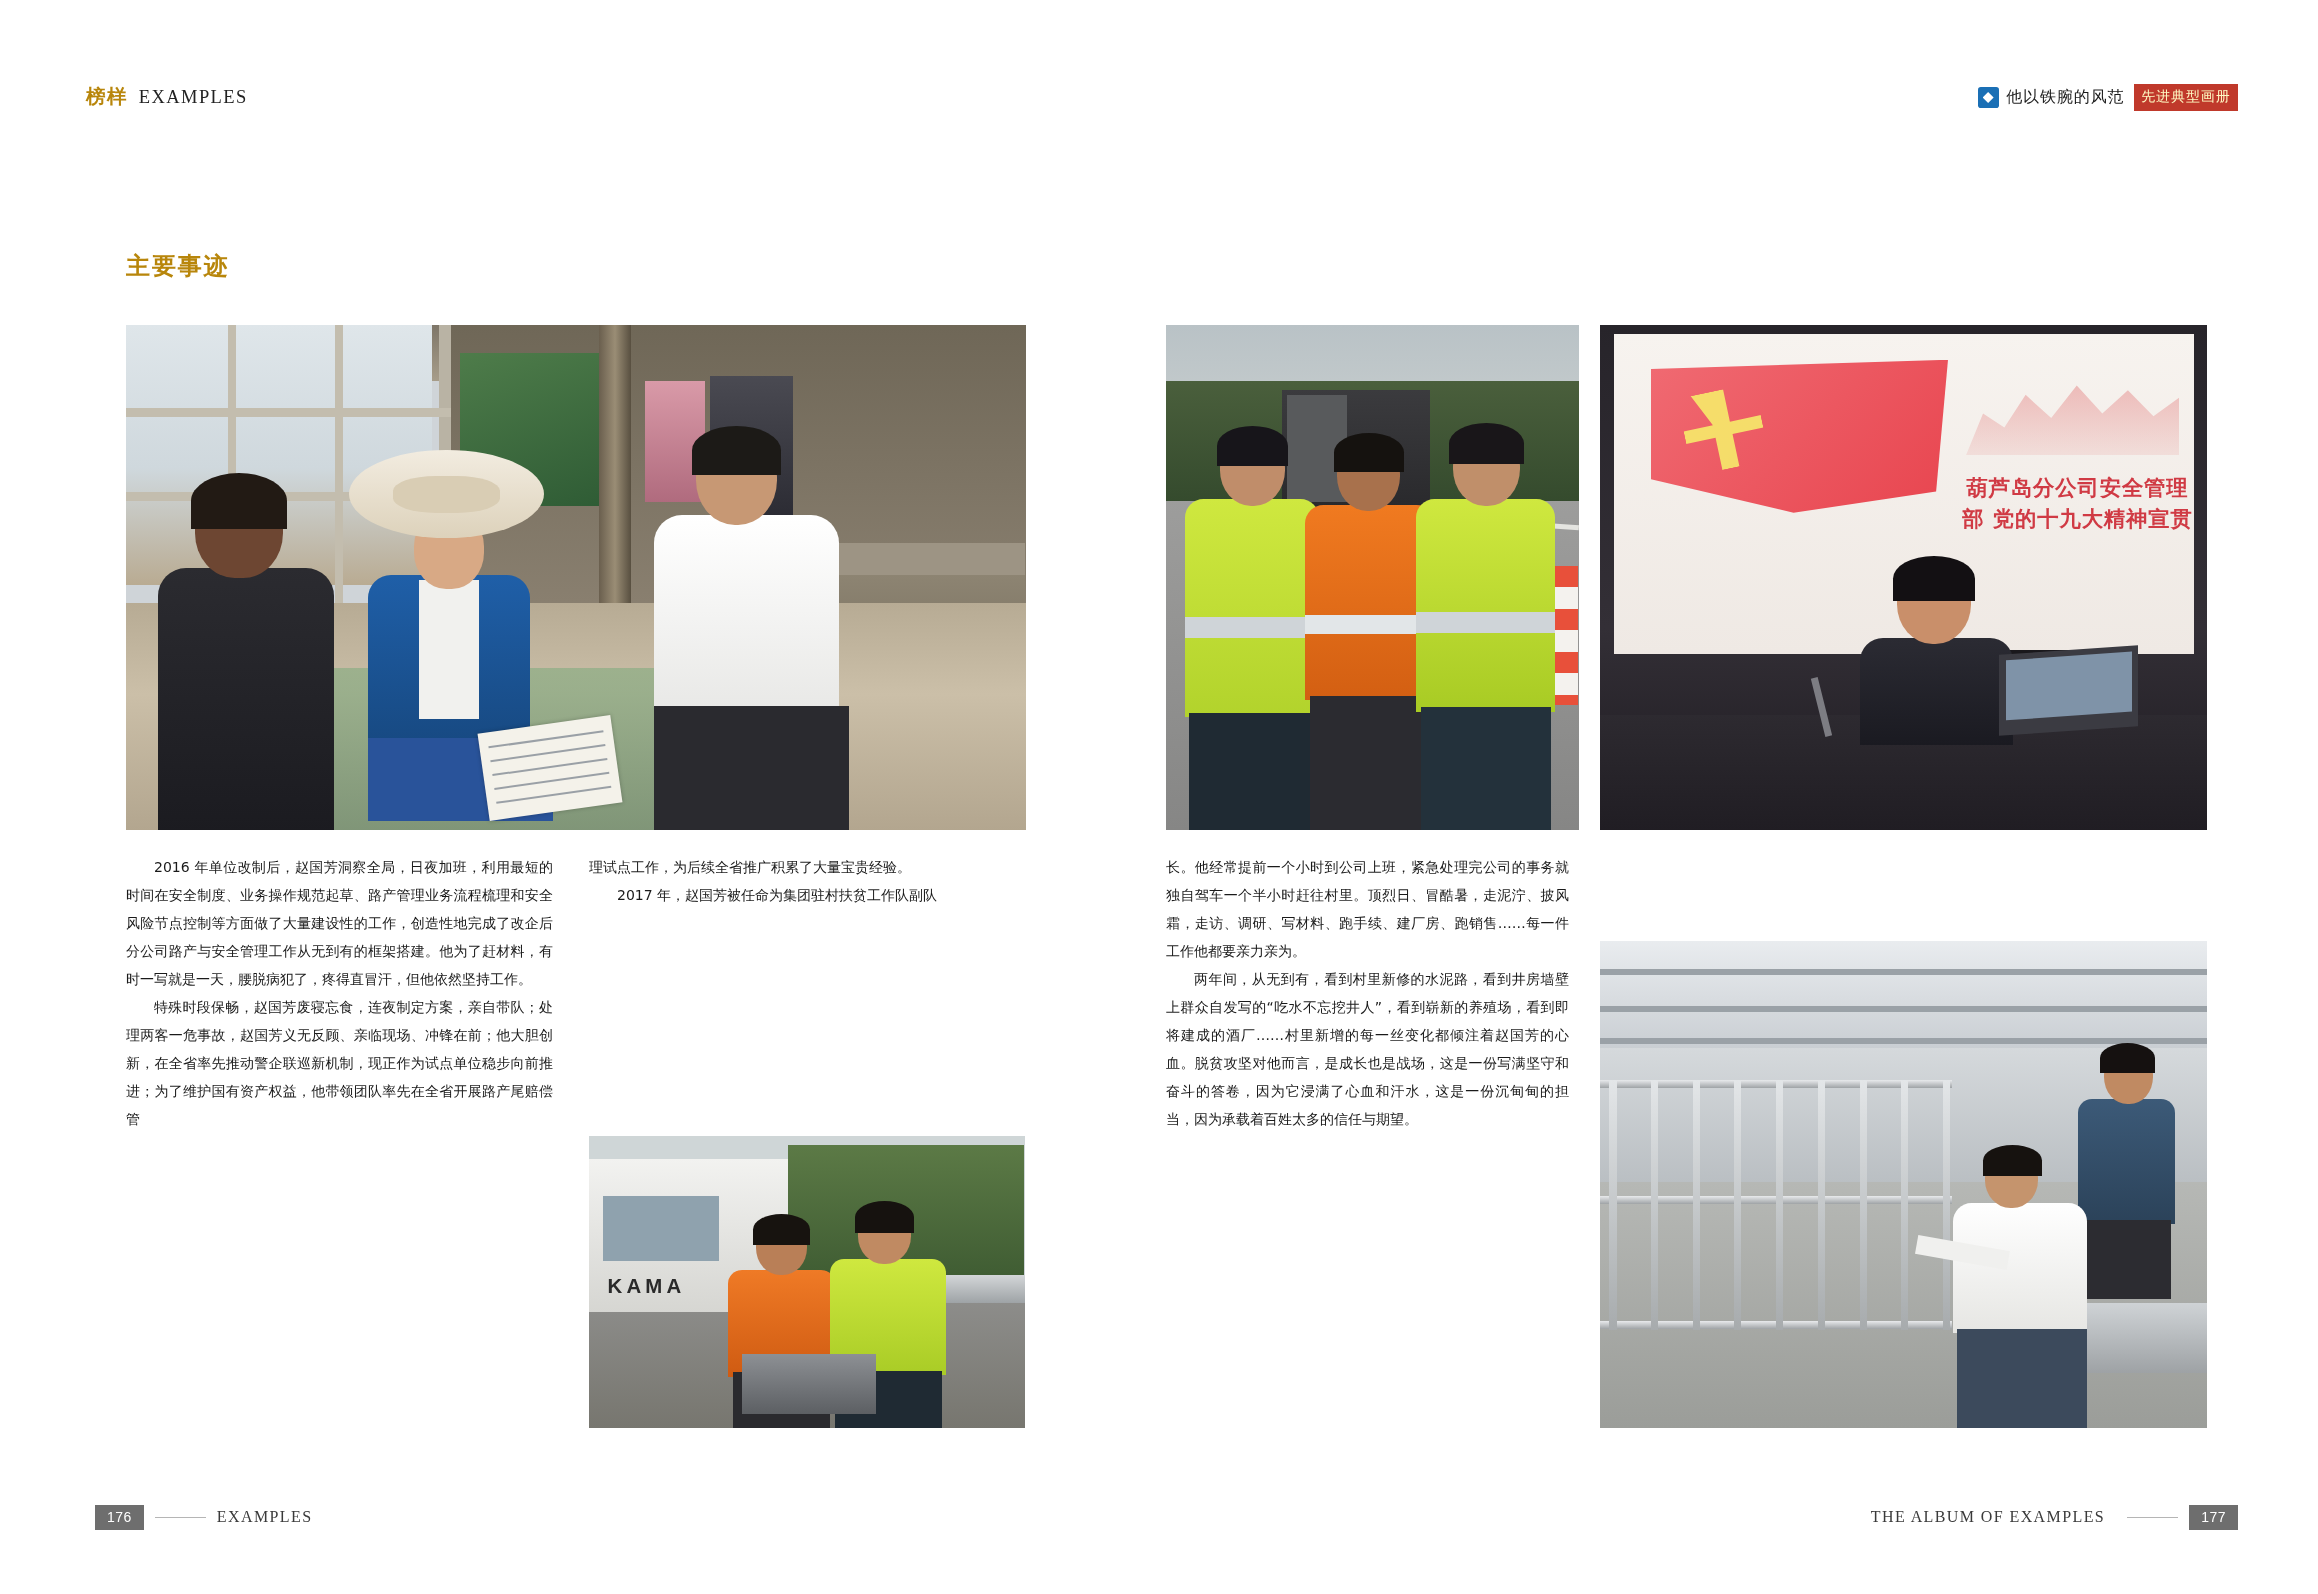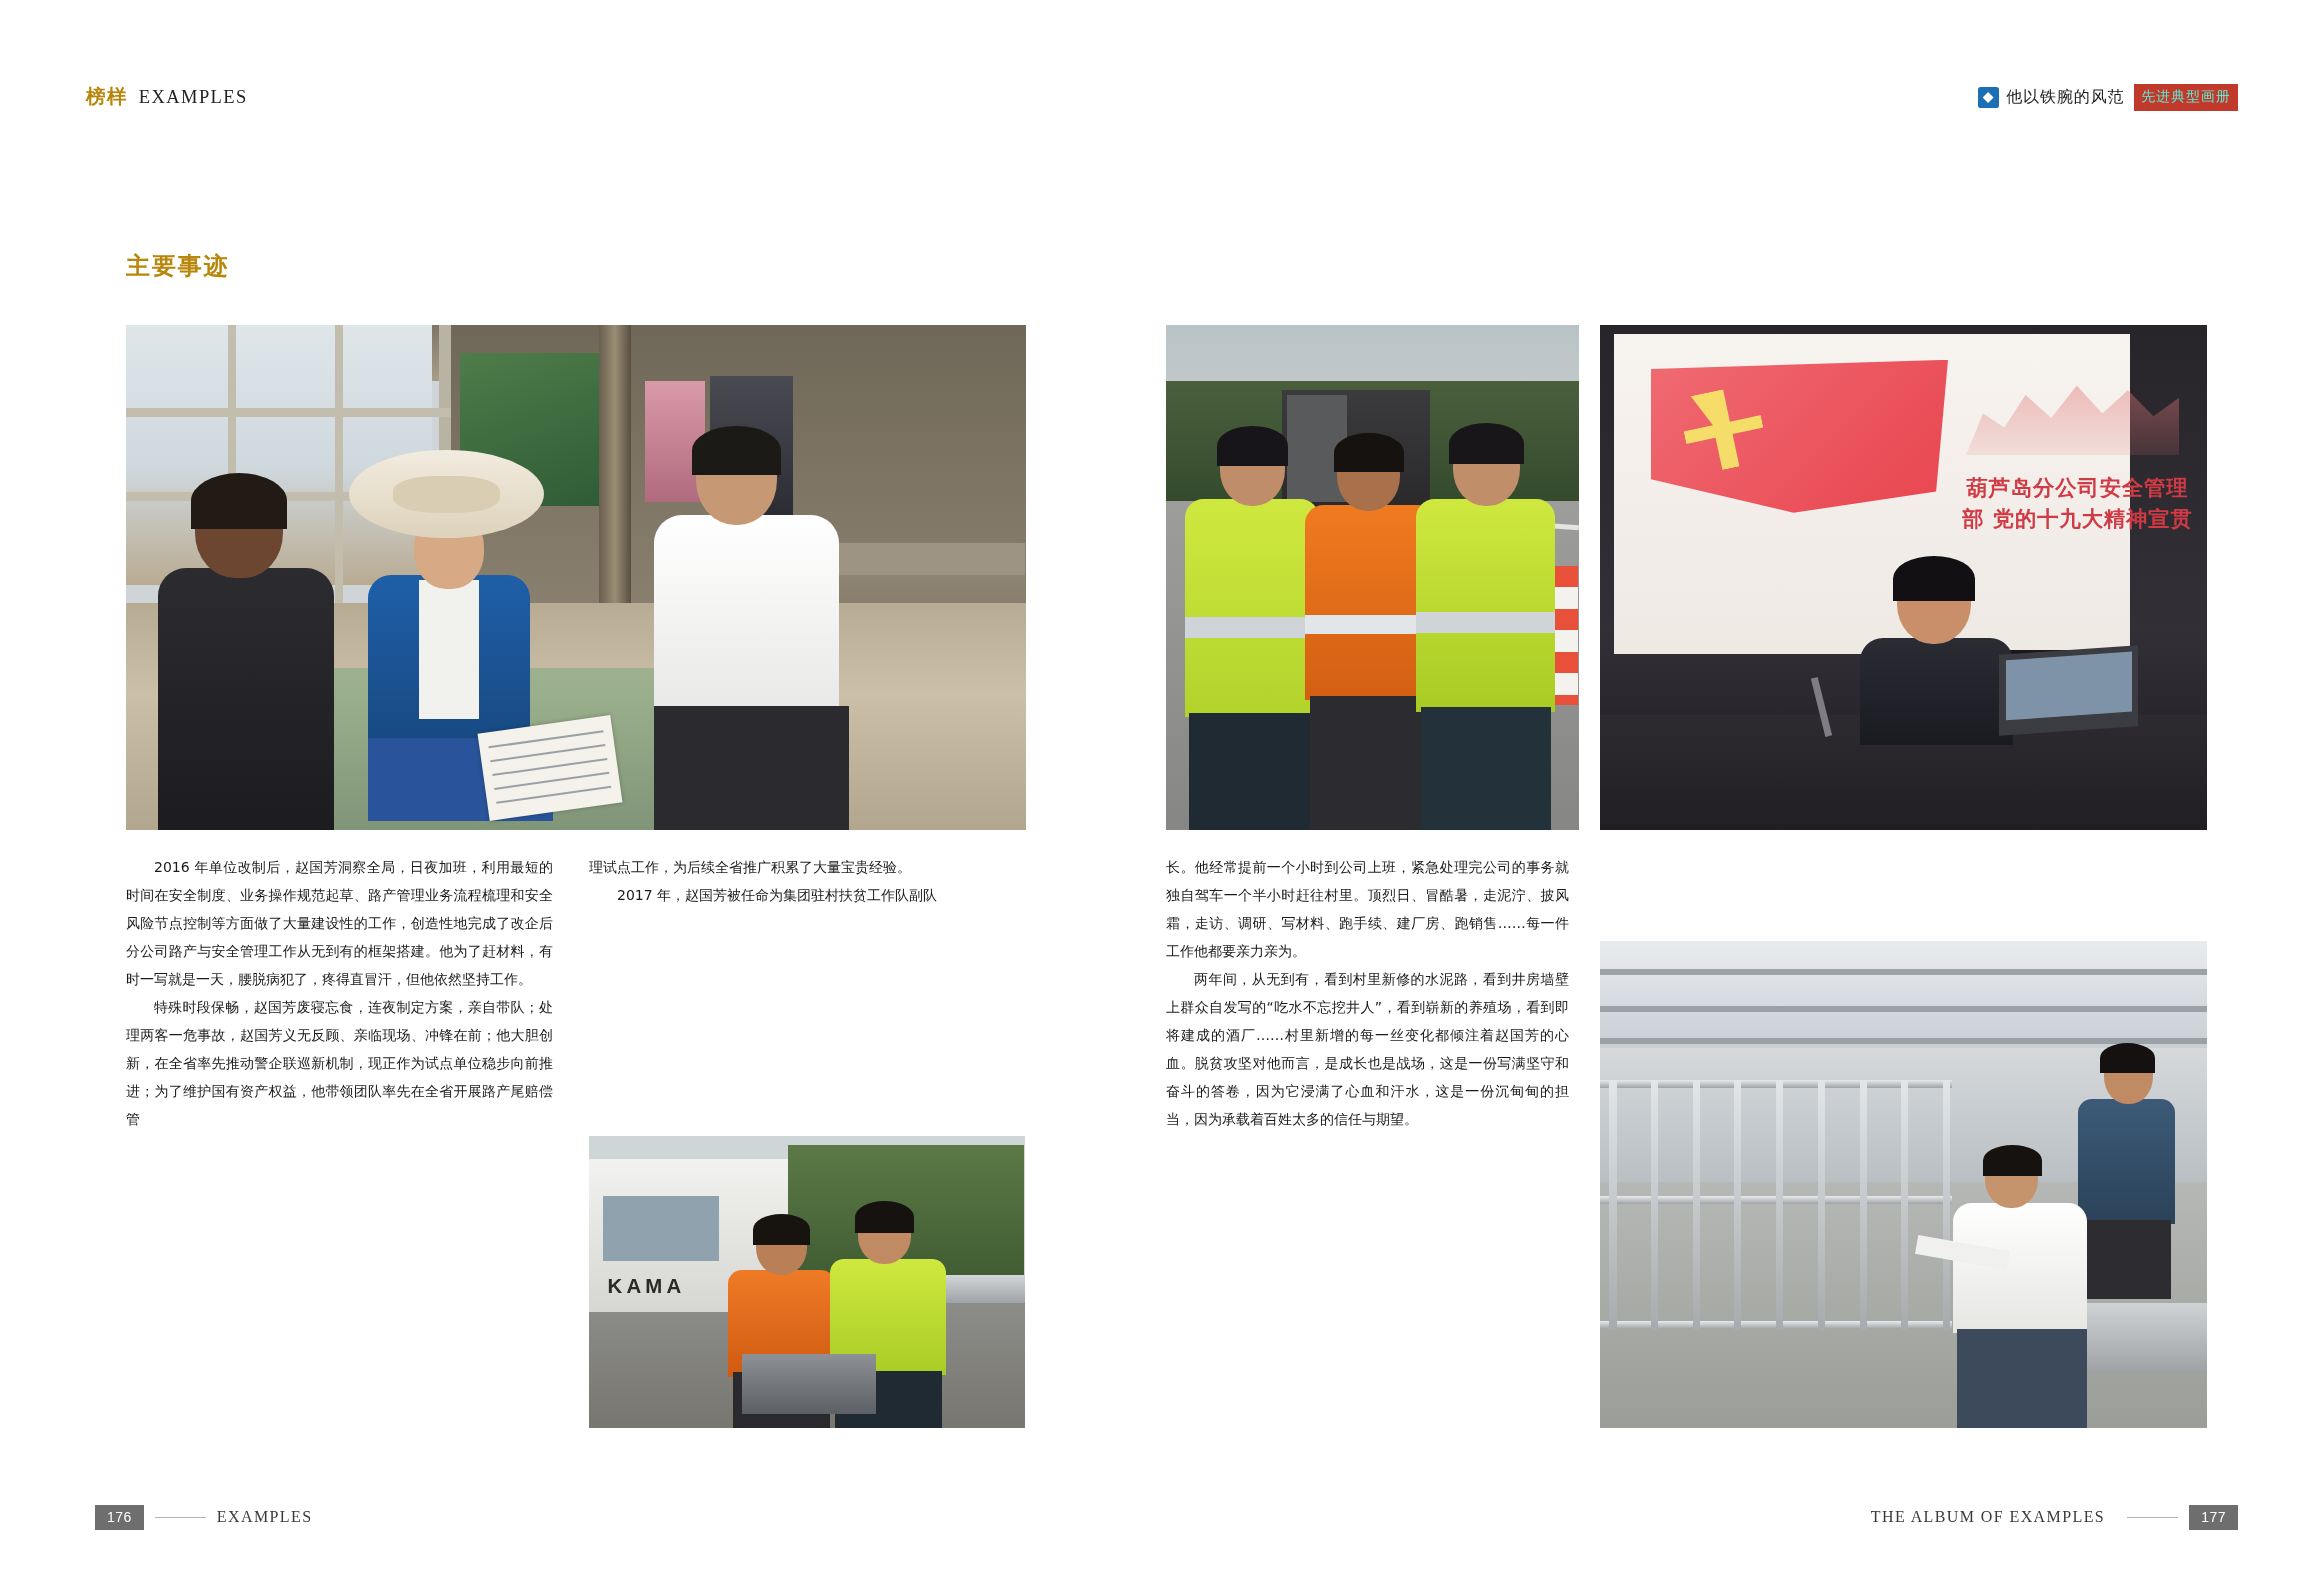--- a/index.html
+++ b/index.html
@@ -73,21 +73,21 @@
   }
   .brand-name {
     font-family: "DejaVu Sans", sans-serif;
     font-size: 16px;
     color: #1a1a1a;
     letter-spacing: 0.9px;
     margin-right: 9.3px;
   }
   .brand-tag {
     background: #c0392b;
-    color: #5eead4;
+    color: #fef9c3;
     font-family: "DejaVu Sans", sans-serif;
     font-size: 14px;
     letter-spacing: 0.9px;
     padding: 4.2px 7.4px 5.1px 7.4px;
   }
 
   
   .section-title {
     position: absolute;
     left: 126px;
@@ -351,21 +351,21 @@
     background: repeating-linear-gradient(180deg,#e8503a 0 21.3px,#f4f2ee 21.3px 43px);
   }
 
   
   .ph3 { left: 1600px; top: 325px; width: 607px; height: 505px; }
   .ph3 .wall {
     position: absolute; inset: 0;
     background: linear-gradient(180deg,#27242a 0%, #332f36 60%, #1d1a20 100%);
   }
   .ph3 .screen {
-    position: absolute; left: 14px; top: 9.3px; width: 516px; height: 320px;
+    position: absolute; left: 14px; top: 9.3px; width: 580px; height: 320px;
     background: linear-gradient(180deg,#f7f3ef,#efe9e4);
   }
   .ph3 .greatwall {
     position: absolute; left: 352px; top: 28px; width: 213px; height: 93px;
     background: linear-gradient(180deg,rgba(226,120,120,.55),rgba(226,120,120,.15));
     clip-path: polygon(0 100%, 8% 55%, 18% 70%, 28% 35%, 40% 60%, 52% 25%, 64% 55%, 76% 30%, 88% 58%, 100% 38%, 100% 100%);
   }
   .ph3 .flag {
     position: absolute; left: 37px; top: 25.5px; width: 297px; height: 153px;
     background: linear-gradient(135deg,#f06a72,#e8454f);

